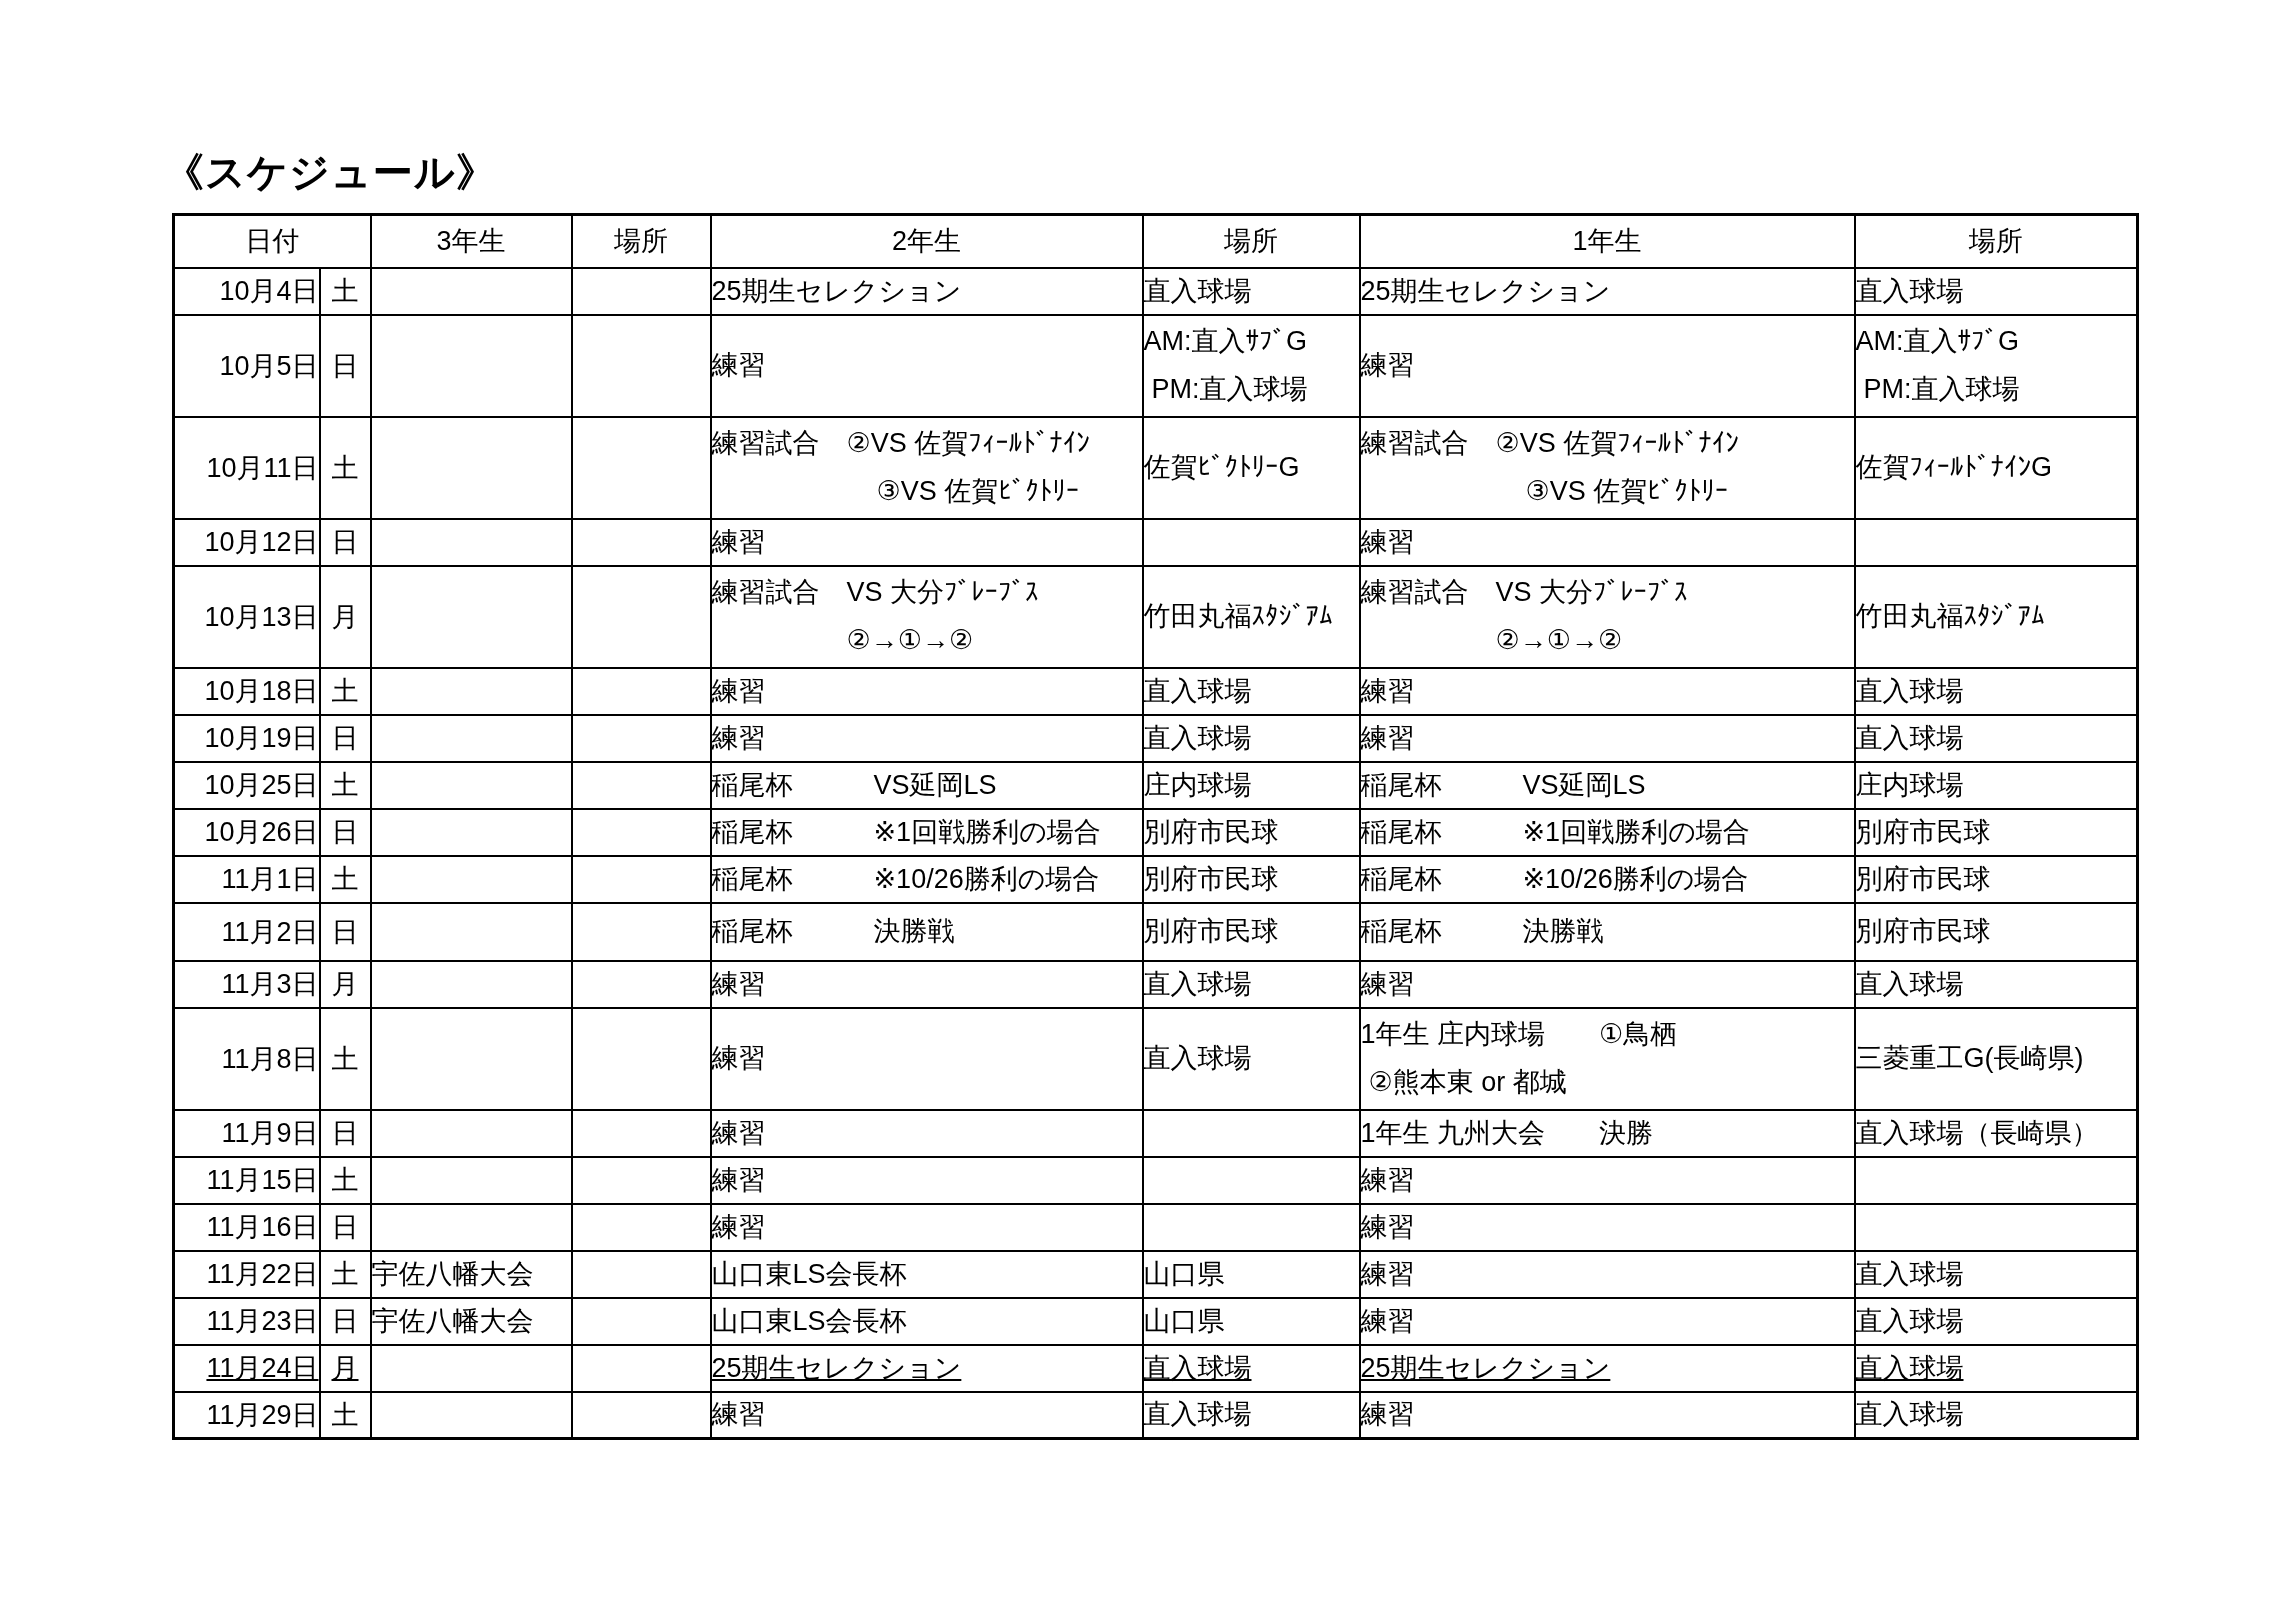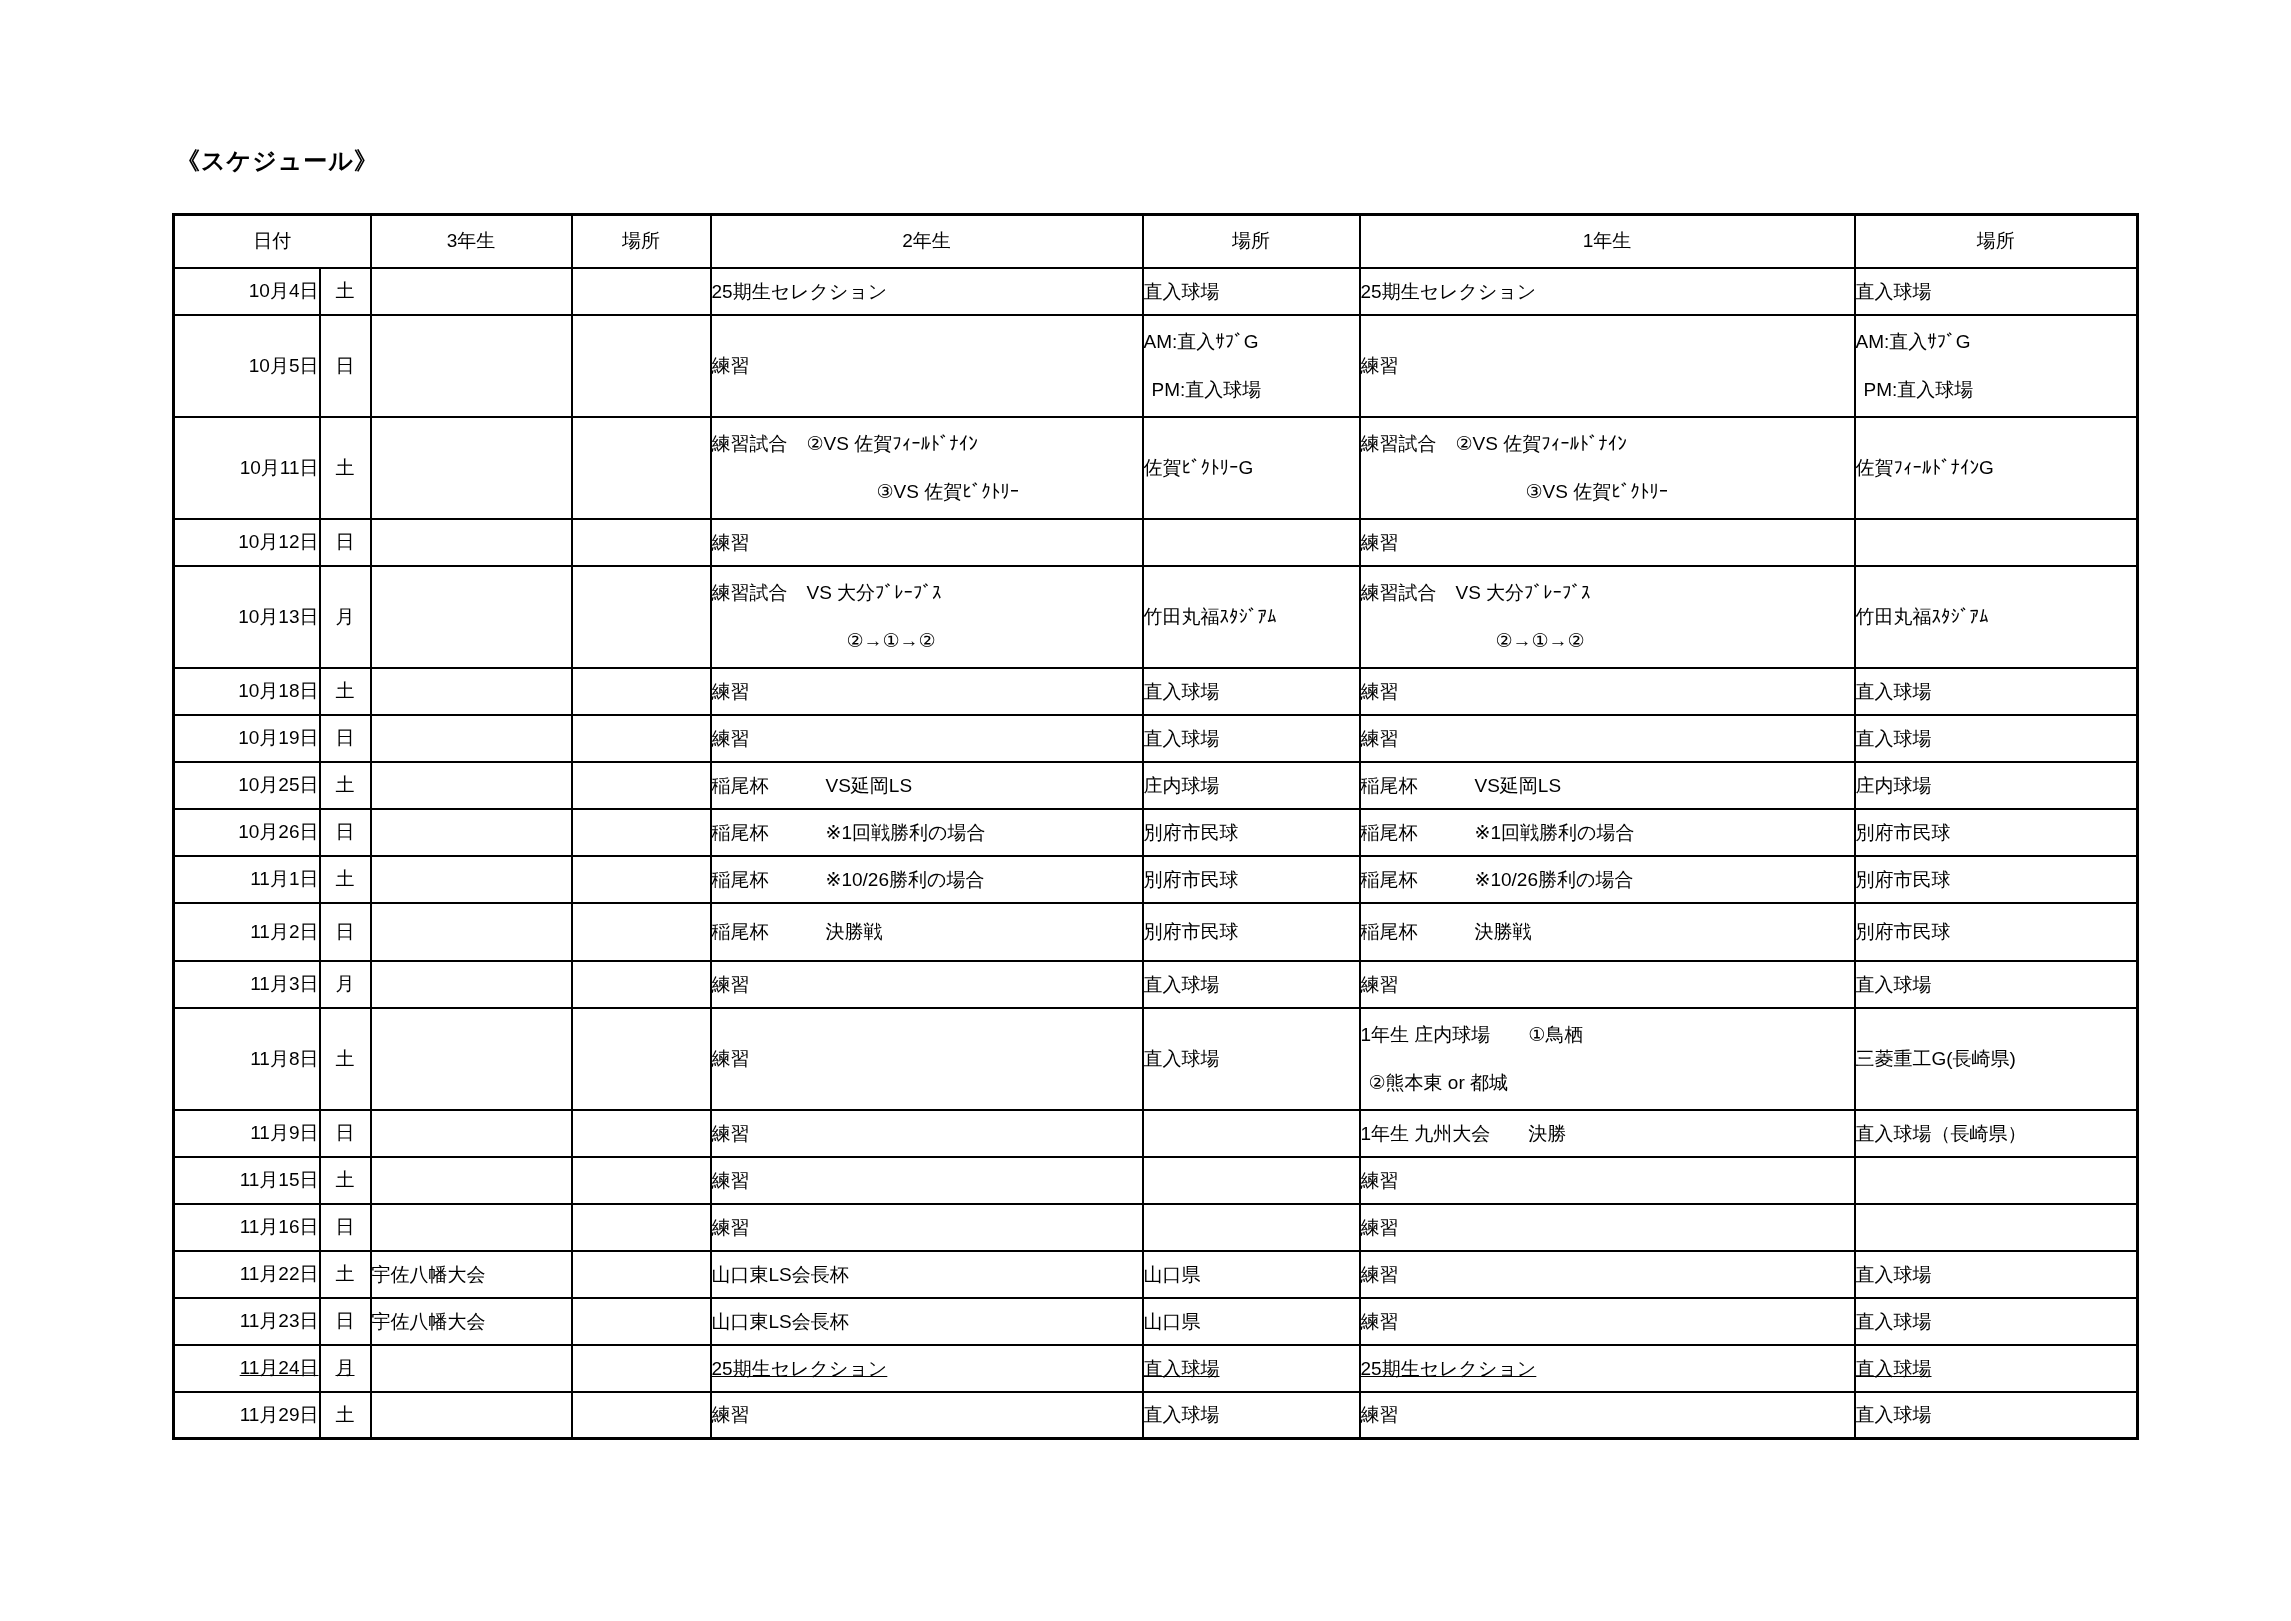--- a/index.html
+++ b/index.html
@@ -4,30 +4,30 @@
 <style>
   html,body{margin:0;padding:0;background:#ffffff;}
   .page{
     position:relative;
     width:2292px;height:1621px;
     background:#ffffff;
     font-family:"Liberation Sans","DejaVu Sans",sans-serif;
     color:#000;
   }
   .title{
-    position:absolute;left:176px;top:145px;margin:0;
-    font-size:24px;font-weight:bold;letter-spacing:1px;
+    position:absolute;left:164px;top:145px;margin:0;
+    font-size:40px;font-weight:bold;letter-spacing:1px;
     white-space:pre;
   }
   table.sched{
     position:absolute;left:172px;top:213px;
     width:1964px;
     border-collapse:collapse;table-layout:fixed;
     border:3.9px solid #000;
-    font-size:19px;
+    font-size:27px;
   }
   table.sched th,table.sched td{
     border-left:2px solid #000;border-right:2px solid #000;
     border-top:2.9px solid #000;border-bottom:2.9px solid #000;
     padding:0;vertical-align:middle;overflow:hidden;
   }
   thead tr{height:53px;}
   thead th{font-weight:normal;text-align:center;}
   td.td-date{text-align:right;padding-right:9.8px;white-space:pre;}
   td.td-day{text-align:center;}

